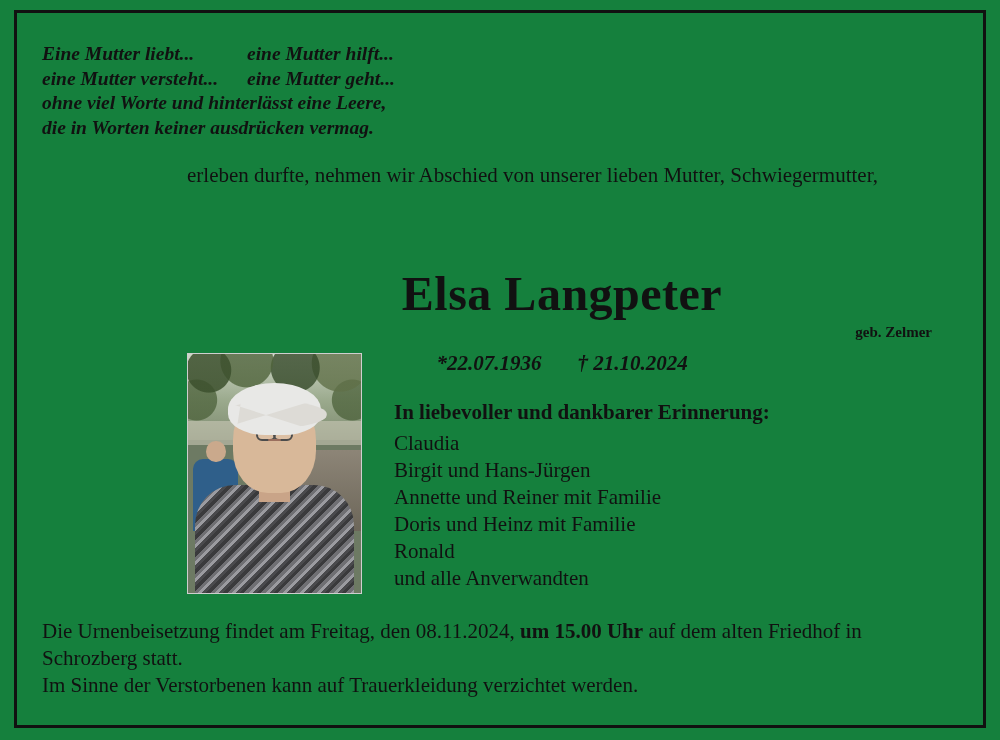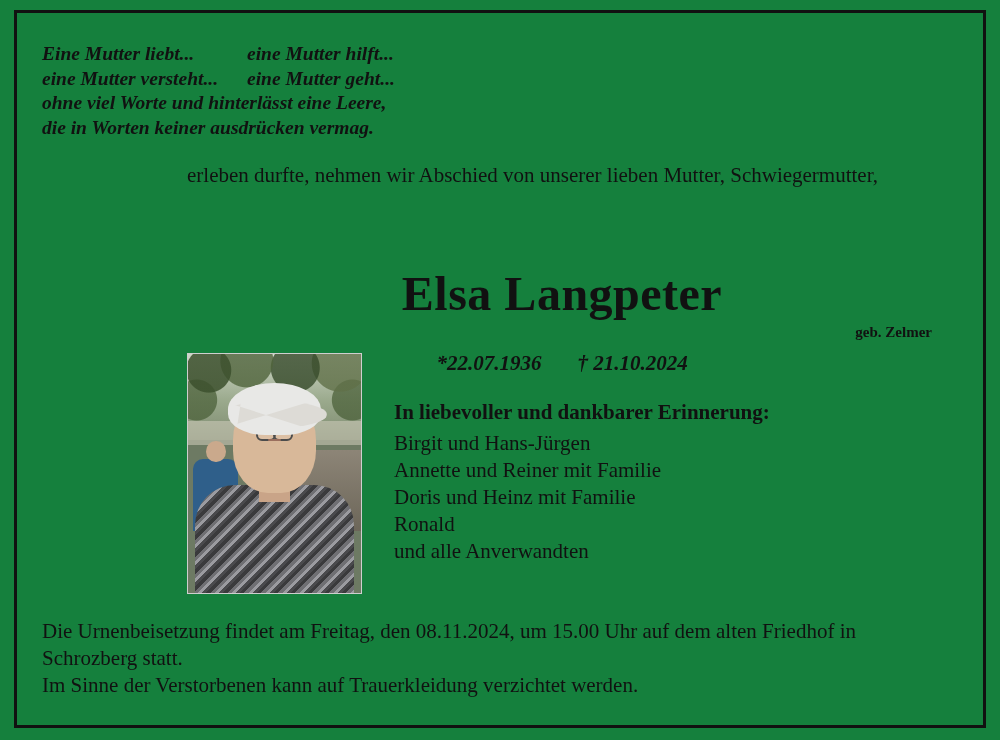--- a/index.html
+++ b/index.html
@@ -254,21 +254,21 @@
   .footer {
     position: absolute;
     left: 10px;
     top: 592px;
     width: 916px;
     font-size: 21px;
     line-height: 27px;
     color: #111;
   }
   .footer .fl { display: block; }
-  .footer b { font-weight: 400; }
+  .footer b { font-weight: 700; }
 </style>
 </head>
 <body>
 
 <div class="page">
   <div class="border-outer"></div>
 
   <div class="content">
 
     <div class="poem">
@@ -301,20 +301,21 @@
           <span class="lensL"></span>
           <span class="lensR"></span>
         </div>
         <div class="mouth"></div>
       </div>
       <div class="hair"></div>
     </div>
 
     <div class="family">
       <div class="heading">In liebevoller und dankbarer Erinnerung:</div>
+      <span class="fname">Claudia</span>
       <span class="fname">Birgit und Hans-Jürgen</span>
       <span class="fname">Annette und Reiner mit Familie</span>
       <span class="fname">Doris und Heinz mit Familie</span>
       <span class="fname">Ronald</span>
       <span class="fname">und alle Anverwandten</span>
     </div>
 
     <div class="footer">
       <span class="fl"><span>Die Urnenbeisetzung findet am Freitag, den 08.11.2024, </span><b>um 15.00 Uhr</b><span> auf dem alten Friedhof in</span></span>
       <span class="fl">Schrozberg statt.</span>

